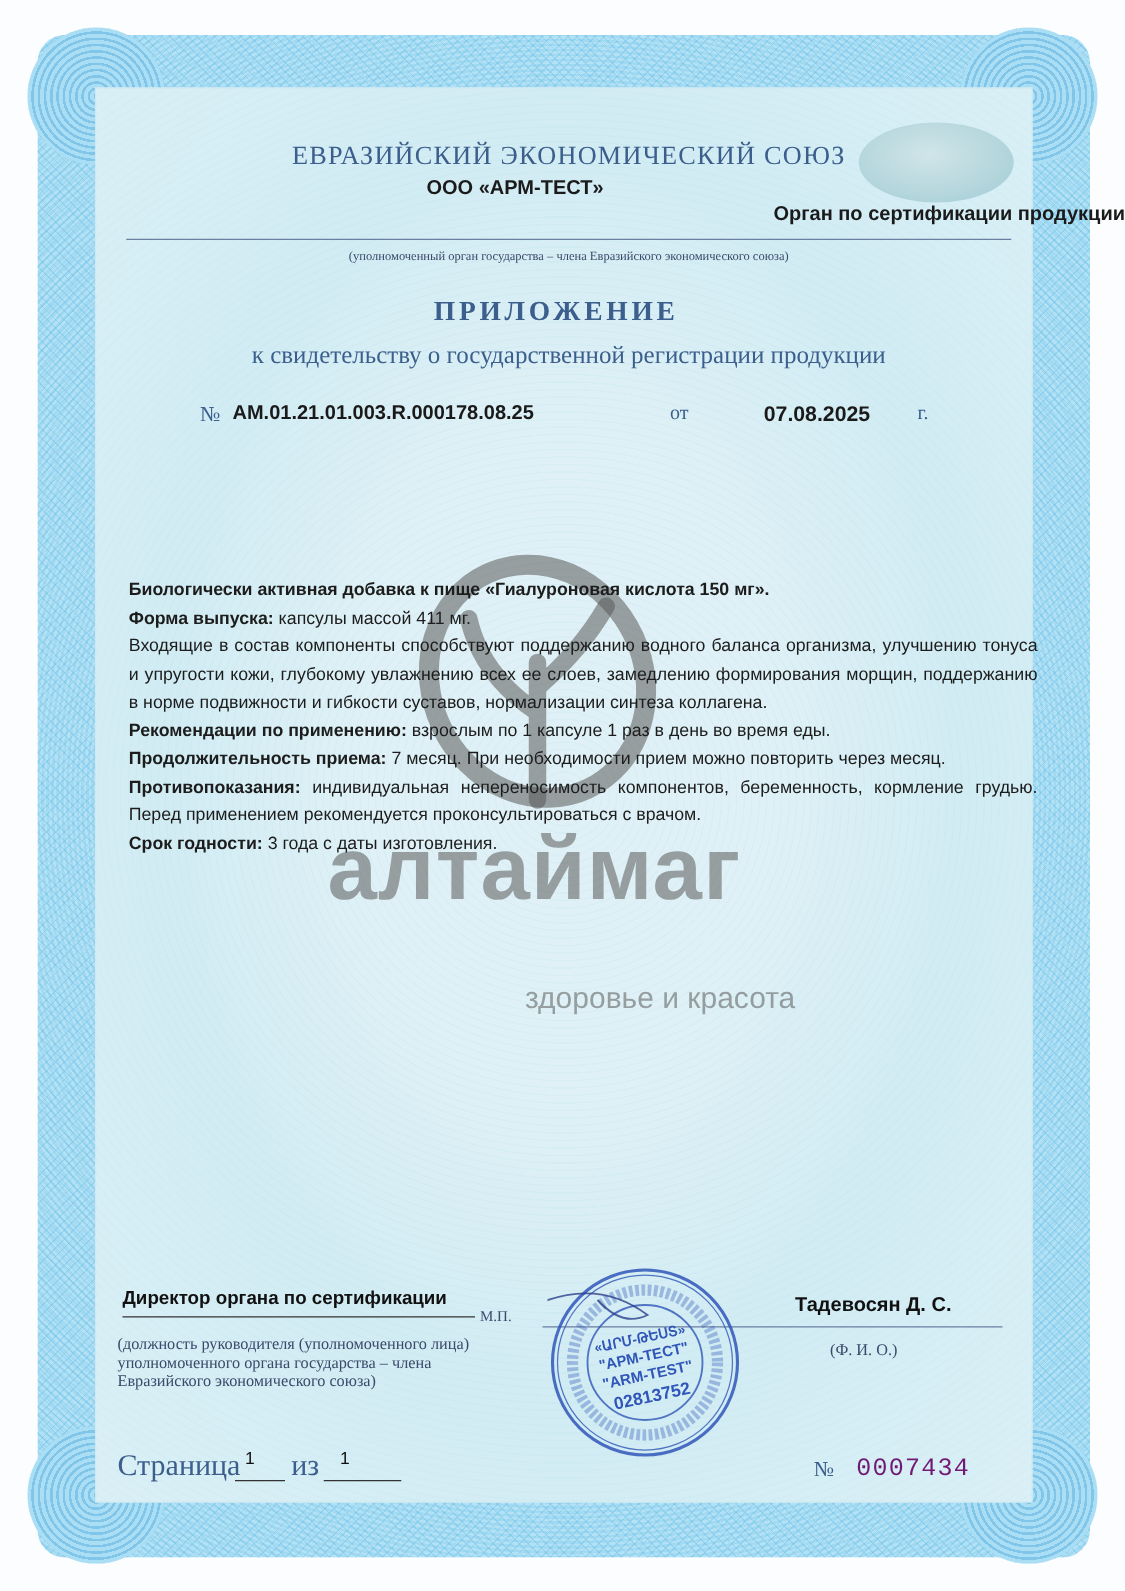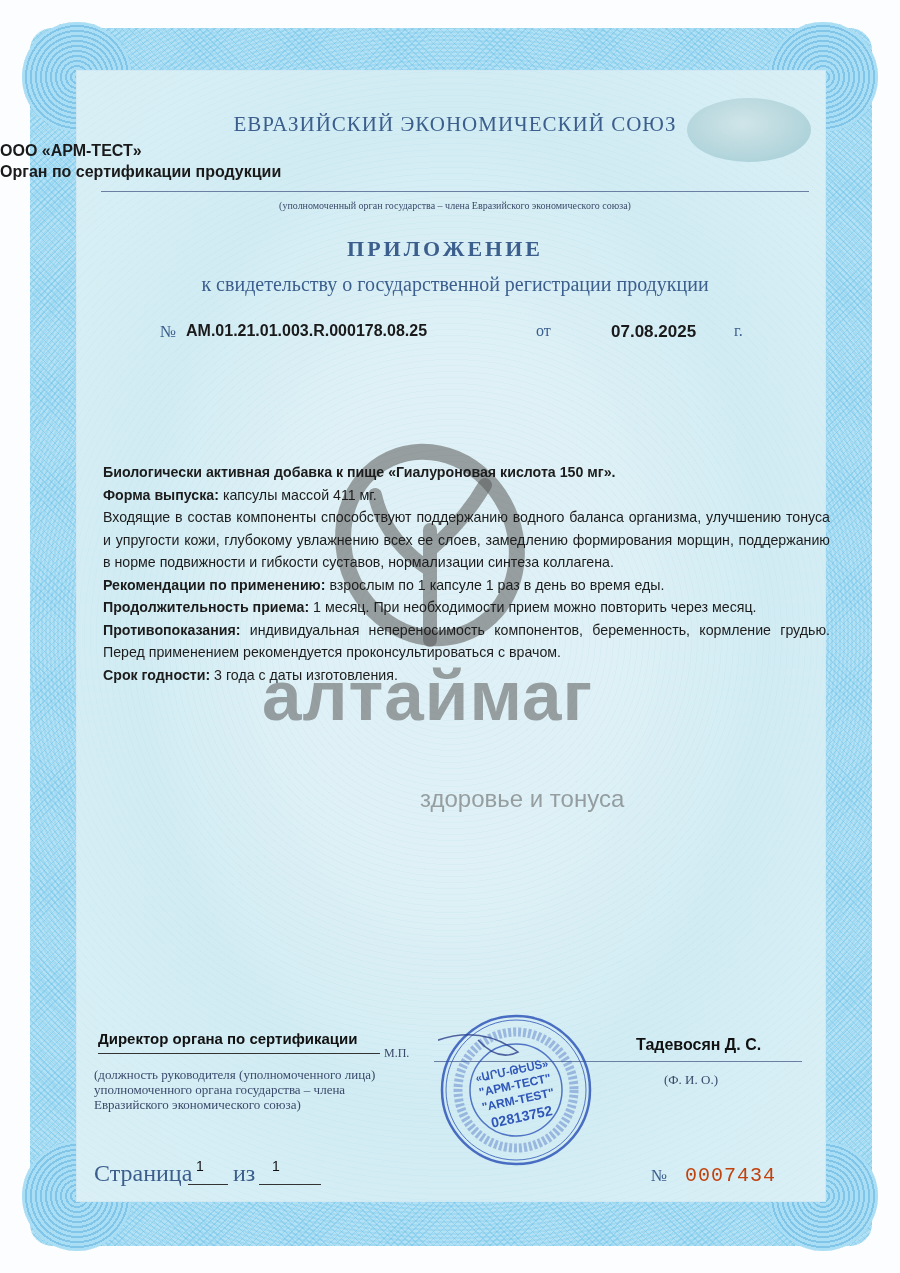--- a/index.html
+++ b/index.html
@@ -40,25 +40,25 @@
     position: absolute; left: 687px; top: 98px; width: 124px; height: 64px;
     border-radius: 50%;
     background: radial-gradient(ellipse at 45% 40%, #cfe3e6, #a9cfd6 70%, #99c6cf);
     opacity: 0.85;
   }
   .hdr-union {
     position: absolute; left: 0; width: 910px; top: 112px; text-align: center;
     font-family: "Liberation Serif", serif; font-size: 21px; color: #3b5e8c; letter-spacing: 1px;
   }
   .hdr-org {
-    position: absolute; left: 0; width: 824px; top: 142px; 
+    position: absolute; left: 0; width: 824px; top: 142px; text-align: center;
     font-size: 16px; font-weight: bold; color: #1a1a1a;
   }
   .hdr-body {
-    position: absolute; left: 0; width: 900px; top: 163px; text-align: left;
+    position: absolute; left: 0; width: 900px; top: 163px; text-align: right;
     font-size: 16px; font-weight: bold; color: #1a1a1a;
   }
   .hdr-line {
     position: absolute; left: 101px; width: 708px; top: 191px; height: 1px; background: #6b7fa3;
   }
   .hdr-note {
     position: absolute; left: 0; width: 910px; top: 200px; text-align: center;
     font-family: "Liberation Serif", serif; font-size: 10px; color: #3a4a6a;
   }
   .title {
@@ -105,21 +105,21 @@
     font-family: "Liberation Serif", serif; font-size: 13px; line-height: 15px; color: #3a4a6a;
   }
   .stamp { position: absolute; left: 438px; top: 1012px; width: 156px; height: 156px; }
   .page-line { position: absolute; top: 1160px; font-family: "Liberation Serif", serif; font-size: 24px; color: #3b5e8c; }
   .page-label { left: 94px; }
   .page-of { left: 233px; }
   .page-blank { position: absolute; top: 1184px; height: 1px; background: #333; }
   .page-cur { position: absolute; left: 196px; top: 1158px; font-size: 14px; color: #111; }
   .page-tot { position: absolute; left: 272px; top: 1158px; font-size: 14px; color: #111; }
   .serial-sign { position: absolute; left: 651px; top: 1166px; font-family: "Liberation Serif", serif; font-size: 17px; color: #3b5e8c; }
-  .serial { position: absolute; left: 685px; top: 1164px; font-family: "Liberation Mono", monospace; font-size: 20px; color: #c2410c; letter-spacing: 1px; }
+  .serial { position: absolute; left: 685px; top: 1164px; font-family: "Liberation Mono", monospace; font-size: 20px; color: #701a75; letter-spacing: 1px; }
 </style>
 </head>
 <body>
 
 <div class="border-frame"></div>
 <div class="corner tl"></div>
 <div class="corner tr"></div>
 <div class="corner bl"></div>
 <div class="corner br"></div>
 <div class="inner-panel"></div>
@@ -138,28 +138,28 @@
 <span class="regline reg-num">AM.01.21.01.003.R.000178.08.25</span>
 <span class="regline reg-from">от</span>
 <span class="regline reg-date">07.08.2025</span>
 <span class="regline reg-year">г.</span>
 
 <svg class="watermark-logo" viewBox="0 0 230 230">
   <ellipse cx="115" cy="105" rx="85" ry="95" fill="none" stroke="rgba(90,90,90,0.55)" stroke-width="16" transform="rotate(-25 115 105)"></ellipse>
   <path d="M115 200 L115 90 M115 130 Q70 100 60 55 M115 110 Q150 80 170 45" fill="none" stroke="rgba(90,90,90,0.55)" stroke-width="14" stroke-linecap="round"></path>
 </svg>
 <div class="wm-brand">алтаймаг</div>
-<div class="wm-tag">здоровье и тонуса</div>
+<div class="wm-tag">здоровье и красота</div>
 
 <div class="content">
   <p><b>Биологически активная добавка к пище «Гиалуроновая кислота 150 мг».</b></p>
   <p><b>Форма выпуска:</b><span> капсулы массой 411 мг.</span></p>
   <p><span>Входящие в состав компоненты способствуют поддержанию водного баланса организма, улучшению тонуса и упругости кожи, глубокому увлажнению всех ее слоев, замедлению формирования морщин, поддержанию в норме подвижности и гибкости суставов, нормализации синтеза коллагена.</span></p>
   <p><b>Рекомендации по применению:</b><span> взрослым по 1 капсуле 1 раз в день во время еды.</span></p>
-  <p><b>Продолжительность приема:</b><span> 1 месяц. При необходимости прием можно повторить через месяц.</span></p>
+  <p><b>Продолжительность приема:</b><span> 7 месяц. При необходимости прием можно повторить через месяц.</span></p>
   <p><b>Противопоказания:</b><span> индивидуальная непереносимость компонентов, беременность, кормление грудью. Перед применением рекомендуется проконсультироваться с врачом.</span></p>
   <p><b>Срок годности:</b><span> 3 года с даты изготовления.</span></p>
 </div>
 
 <div class="sig-title">Директор органа по сертификации</div>
 <div class="sig-line-l"></div>
 <div class="mp">М.П.</div>
 <div class="sig-line-r"></div>
 <div class="sig-name">Тадевосян  Д. С.</div>
 <div class="fio">(Ф. И. О.)</div>

